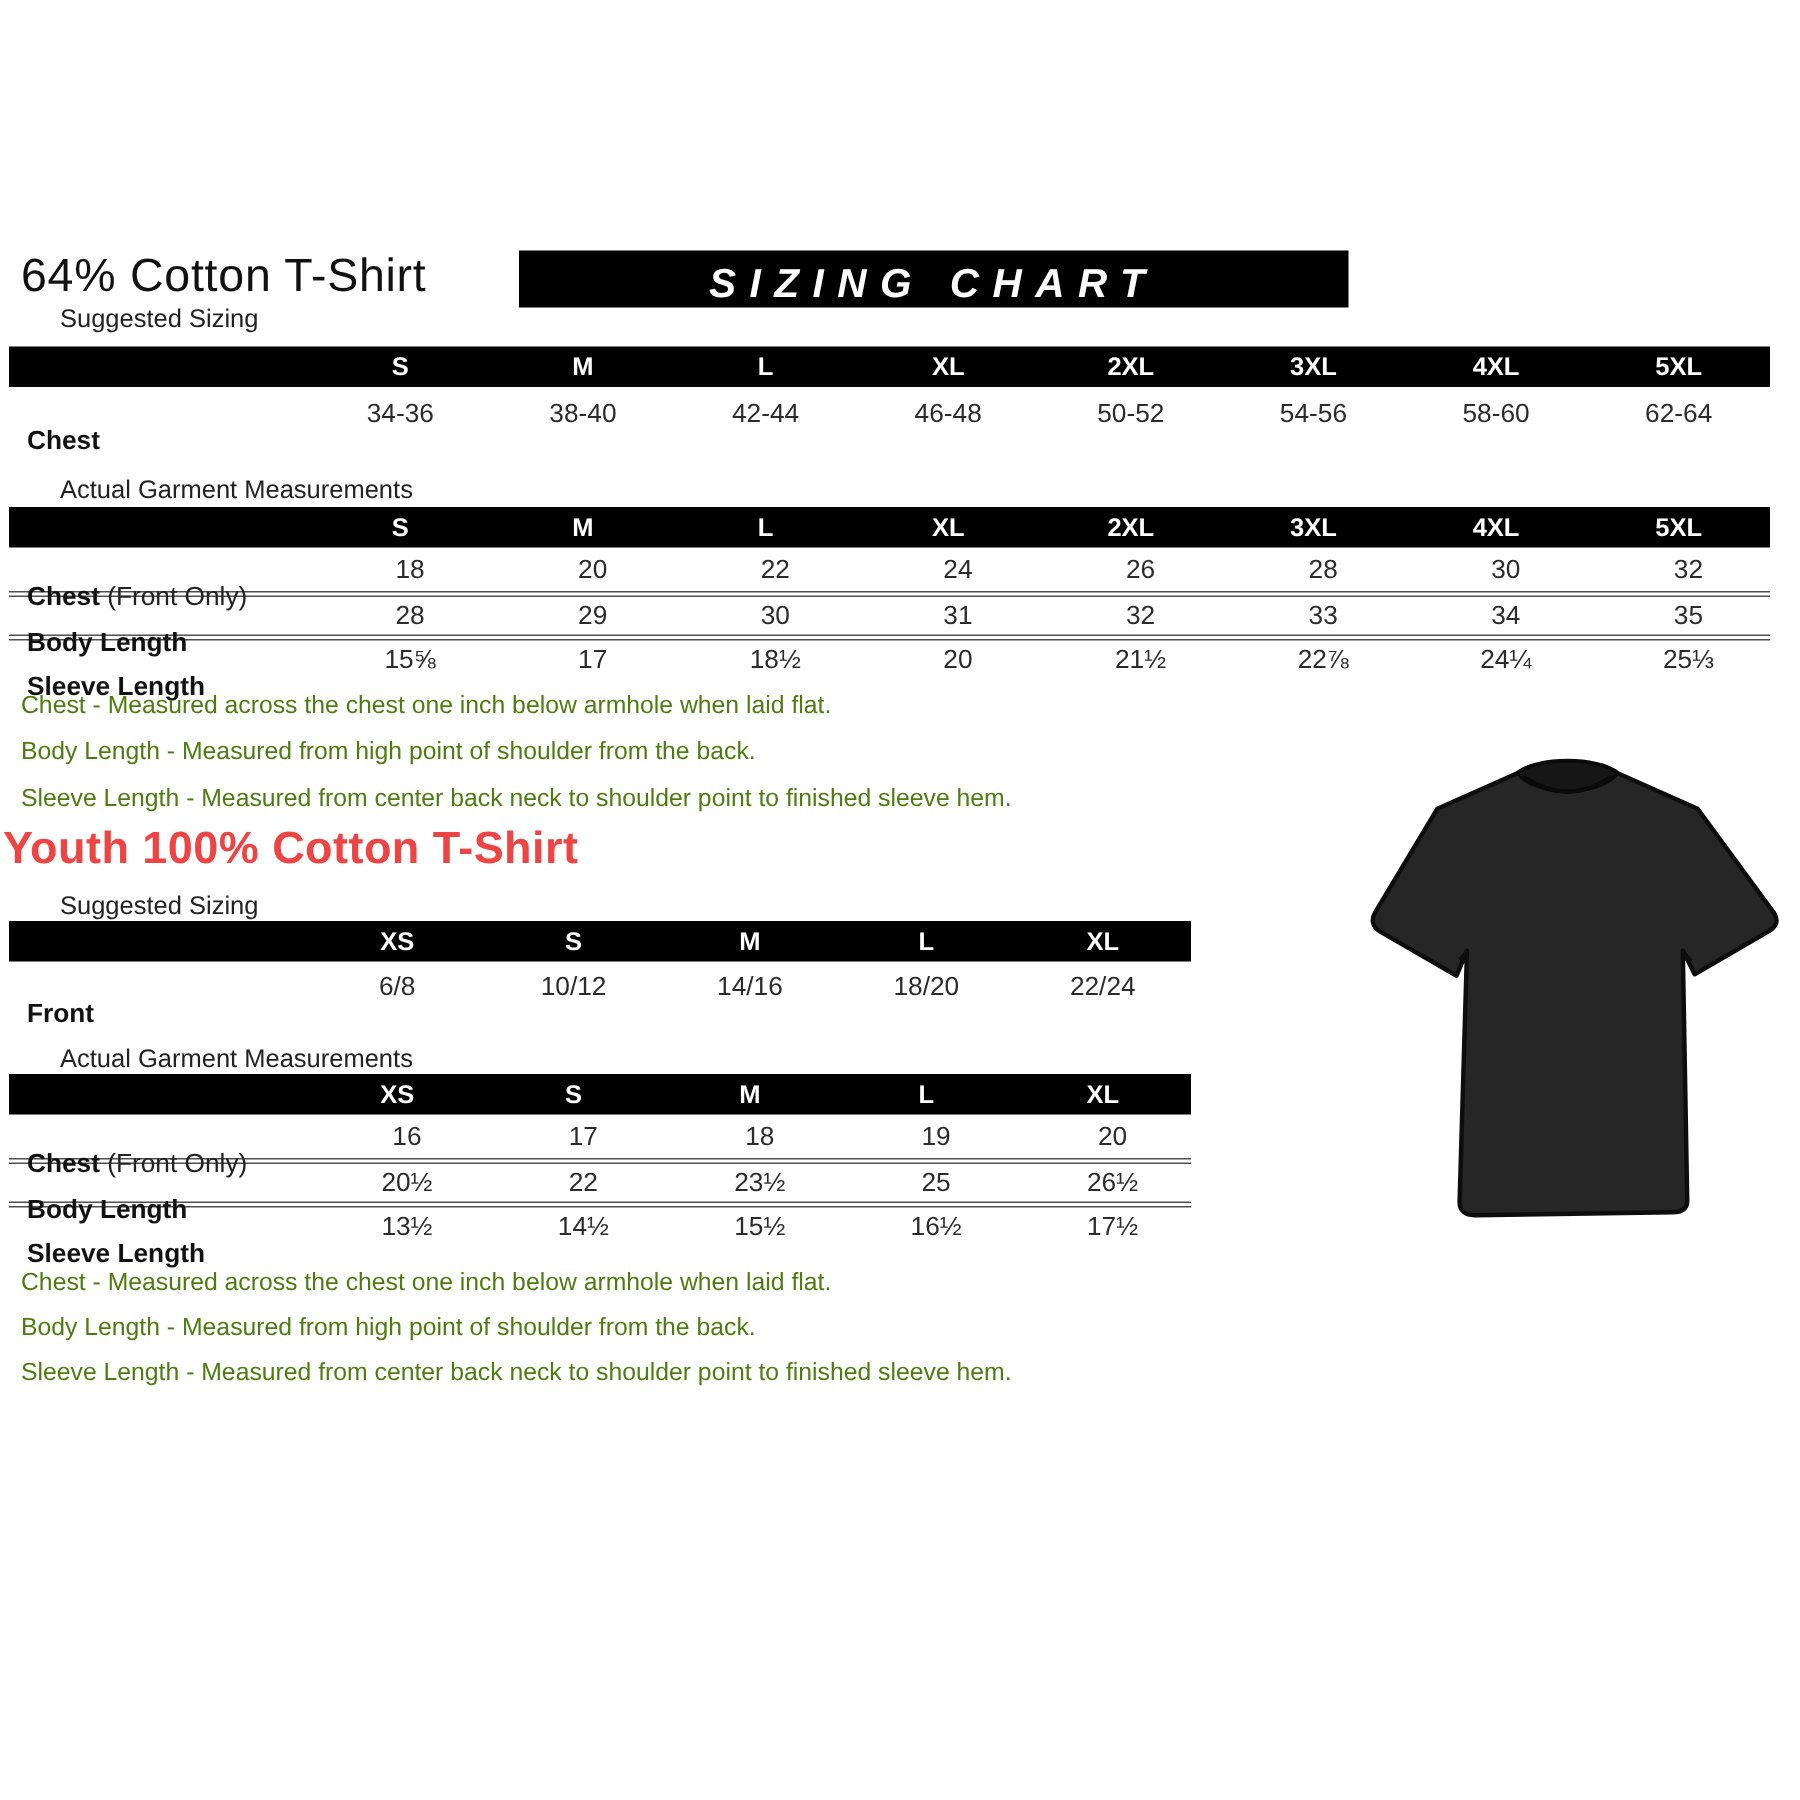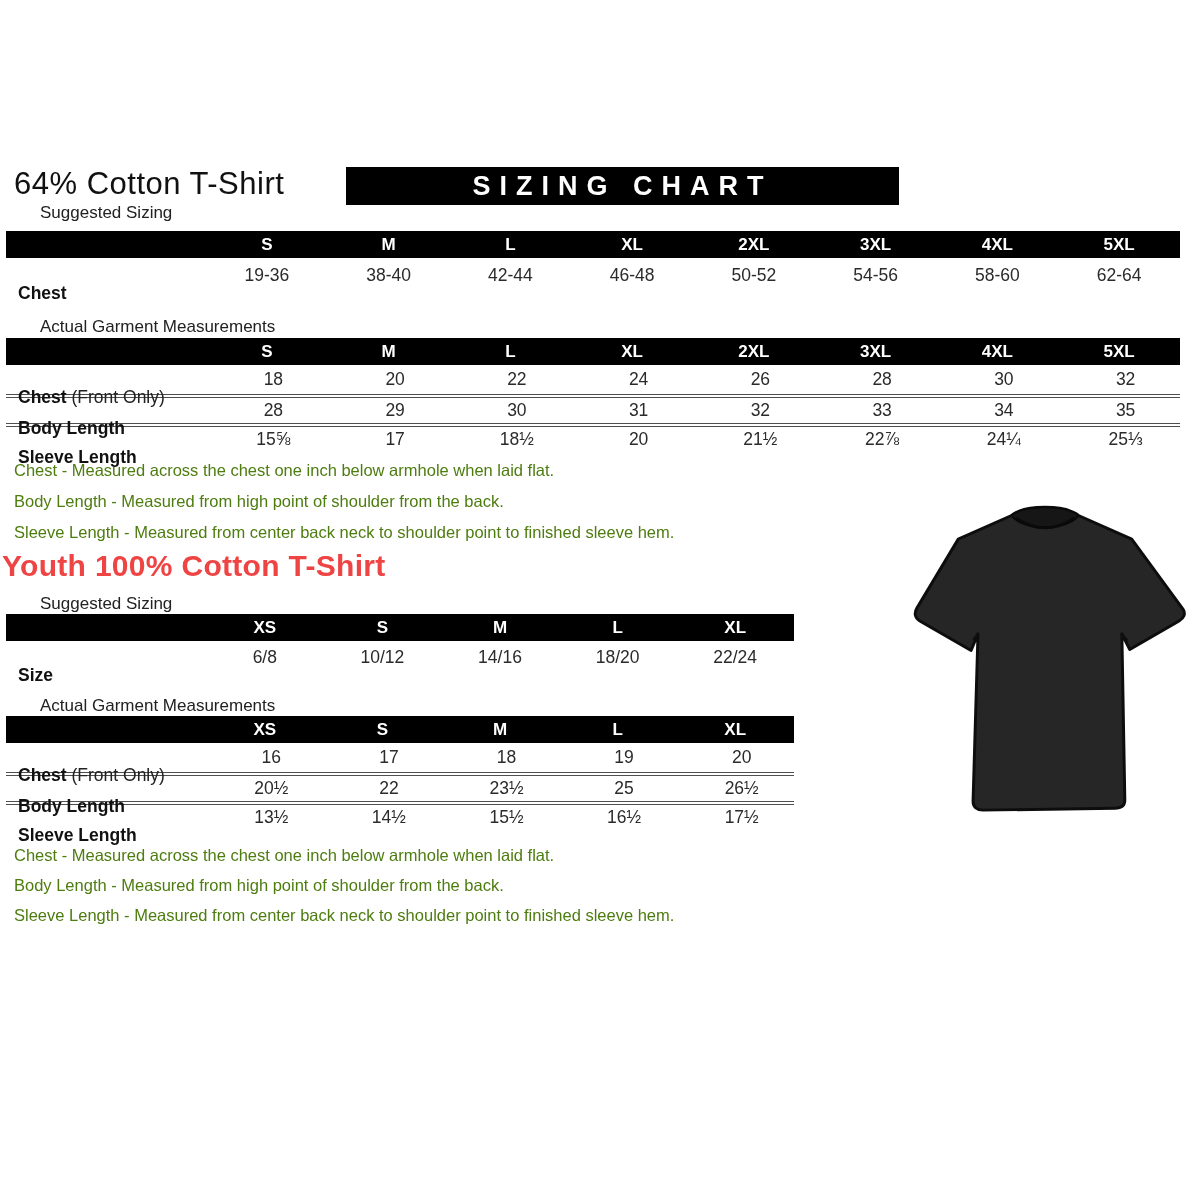--- a/index.html
+++ b/index.html
@@ -15,21 +15,21 @@
 
   
   .page-title {
     left: 14px; top: 166px;
     font-size: 31px; font-weight: 400; color: #111;
     letter-spacing: 0.5px;
   }
   .banner {
     left: 346px; top: 167px; width: 553px; height: 38px;
     background: #000;
-    display: flex; align-items: center; justify-content: center;
+    display: flex; align-items: flex-end; justify-content: center; font-style: italic;
   }
   .banner span {
     color: #fff; font-size: 27px; font-weight: 800; letter-spacing: 9px;
   }
 
   
   .section-label { font-size: 17px; color: #222; margin-left: 34px; }
 
   
   .sizing-table { left: 6px; }
@@ -84,21 +84,21 @@
     <div class="col">M</div>
     <div class="col">L</div>
     <div class="col">XL</div>
     <div class="col">2XL</div>
     <div class="col">3XL</div>
     <div class="col">4XL</div>
     <div class="col">5XL</div>
   </div>
   <div class="trow" style="height:34px;">
     <div class="lab-col"><span class="b">Chest</span><span class="n"></span></div>
-    <div class="cell">19-36</div>
+    <div class="cell">34-36</div>
     <div class="cell">38-40</div>
     <div class="cell">42-44</div>
     <div class="cell">46-48</div>
     <div class="cell">50-52</div>
     <div class="cell">54-56</div>
     <div class="cell">58-60</div>
     <div class="cell">62-64</div>
   </div>
 </div>
 
@@ -162,21 +162,21 @@
 <div class="abs sizing-table" style="top:614px; width:788px;">
   <div class="hdr-bar">
     <div class="lab-col"></div>
     <div class="col">XS</div>
     <div class="col">S</div>
     <div class="col">M</div>
     <div class="col">L</div>
     <div class="col">XL</div>
   </div>
   <div class="trow" style="height:33px;">
-    <div class="lab-col"><span class="b">Size</span><span class="n"></span></div>
+    <div class="lab-col"><span class="b">Front</span><span class="n"></span></div>
     <div class="cell">6/8</div>
     <div class="cell">10/12</div>
     <div class="cell">14/16</div>
     <div class="cell">18/20</div>
     <div class="cell">22/24</div>
   </div>
 </div>
 
 <div class="abs section-label" style="left:6px; top:696px;">Actual Garment Measurements</div>
 

